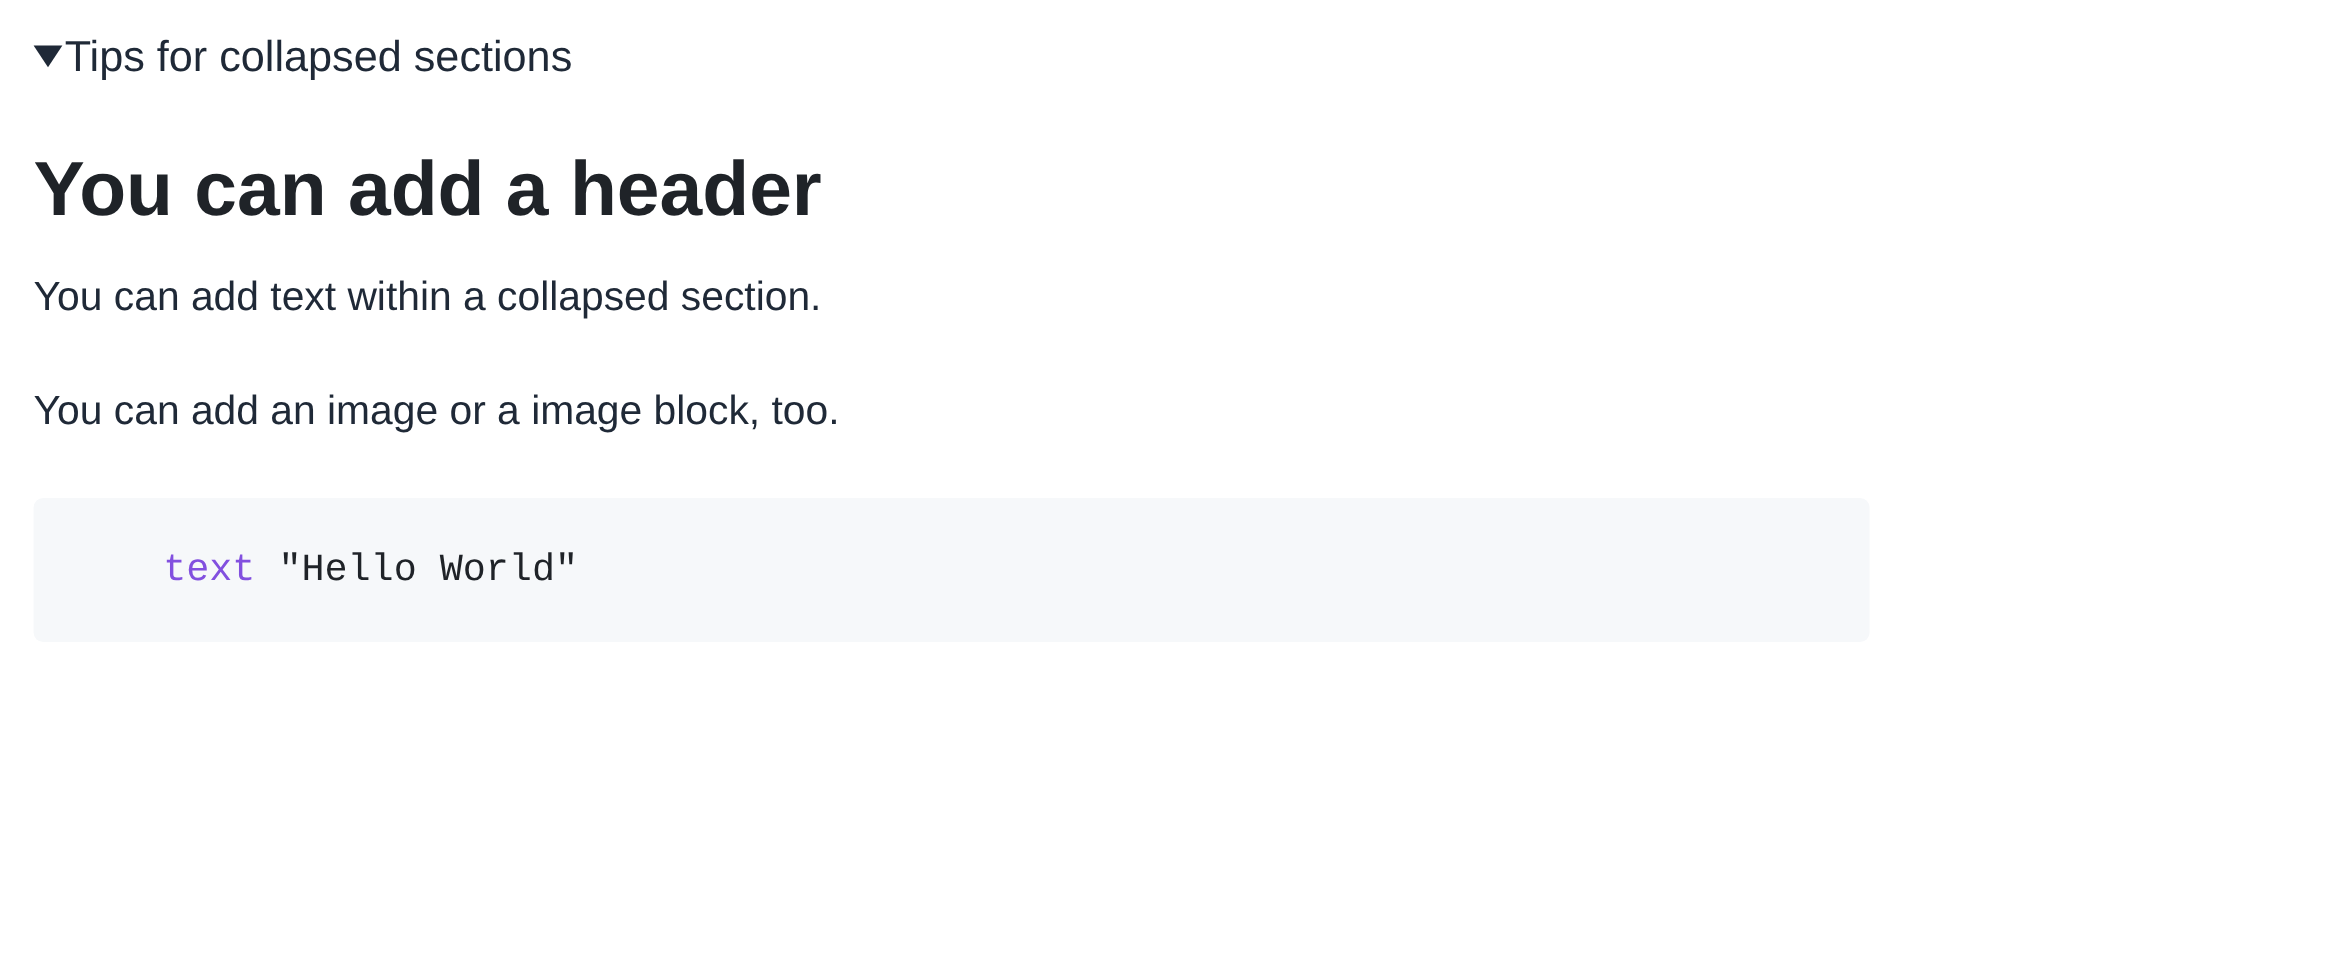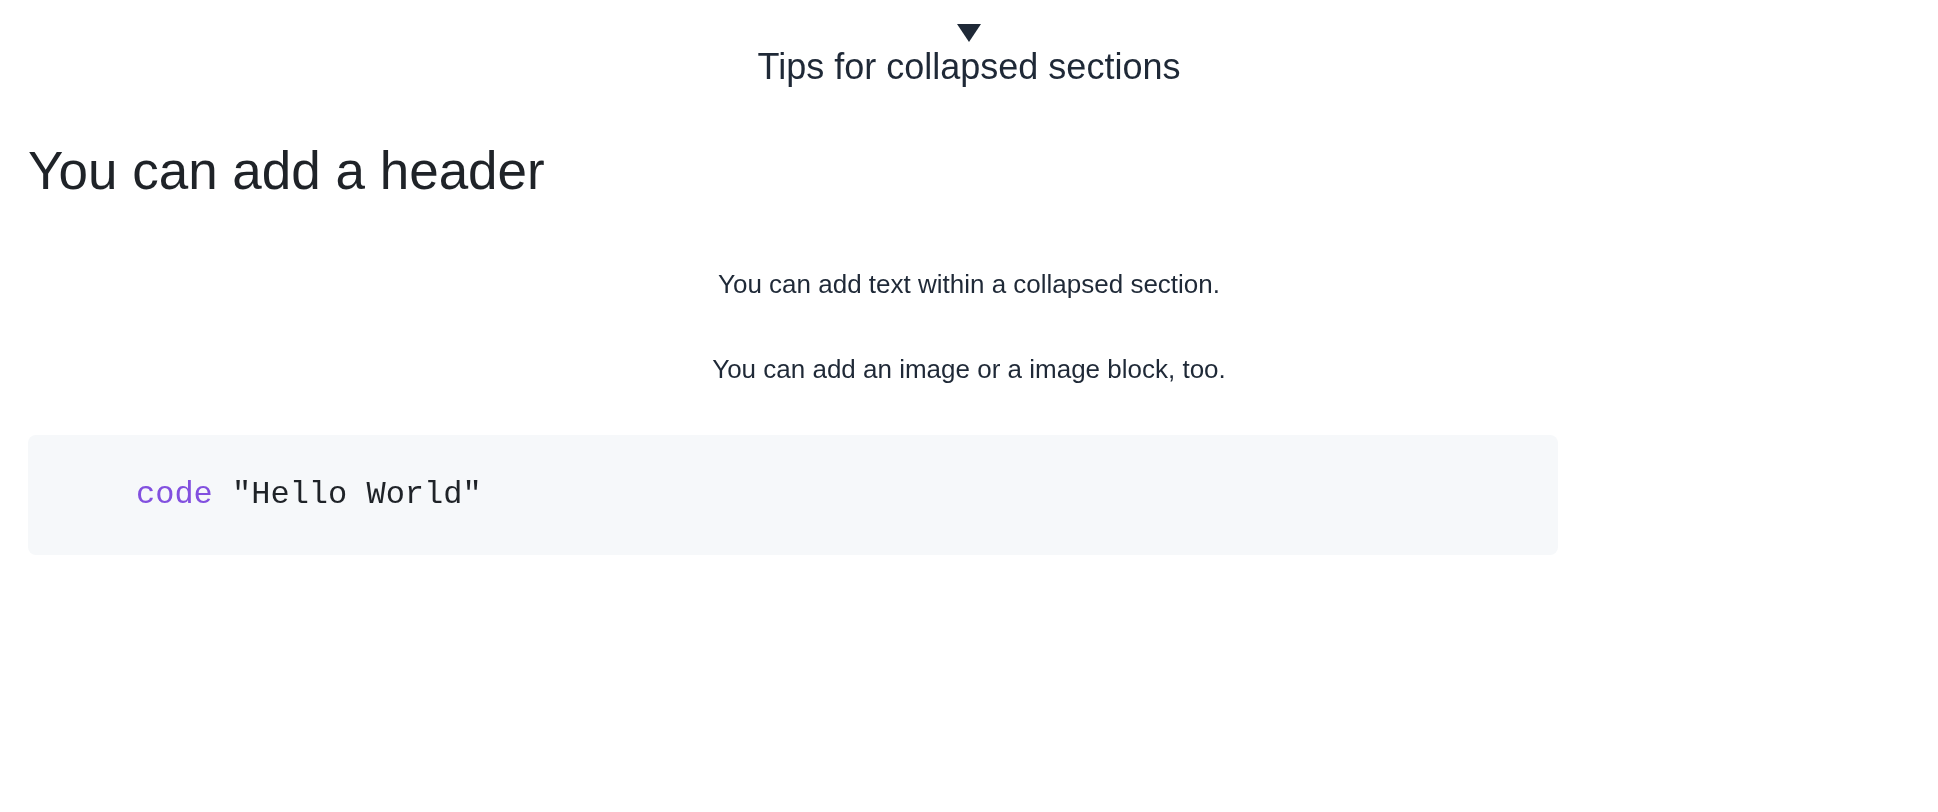--- a/index.html
+++ b/index.html
@@ -1,19 +1,18 @@
 <!DOCTYPE html>
 <html><head>
   <meta charset="utf-8">
   <style>
     * {
       margin: 0;
       padding: 0;
       box-sizing: border-box;
-      flex-direction: column;
     }
     body {
       font-family: -apple-system, BlinkMacSystemFont, "Segoe UI", Helvetica, Arial, sans-serif;
       background: #ffffff;
       color: #1f2937;
       padding: 24px 28px;
       width: 1938px;
     }
     .summary-row {
       display: flex;
@@ -31,33 +30,32 @@
       display: inline-block;
       flex-shrink: 0;
     }
     .summary-text {
       font-size: 36px;
       font-weight: 400;
       color: #1f2937;
       line-height: 1.3;
     }
     .section-header {
-      font-size: 53px;
-      font-weight: 400;
+      font-size: 64px;
+      font-weight: 700;
       color: #1f2328;
-      margin-bottom: 64px;
+      margin-bottom: 28px;
       line-height: 1.2;
     }
     .body-text {
-      font-size: 26px;
+      font-size: 34px;
       font-weight: 400;
       color: #1f2937;
       line-height: 1.4;
       margin-bottom: 48px;
-      text-align: center;
     }
     .code-block {
       background: #f6f8fa;
       border-radius: 8px;
       padding: 36px 36px 36px 108px;
       font-family: ui-monospace, SFMono-Regular, "SF Mono", Menlo, Consolas, "Liberation Mono", monospace;
       font-size: 32px;
       line-height: 1.5;
       color: #1f2328;
       margin-top: 8px;
@@ -78,14 +76,14 @@
   <span class="summary-text">Tips for collapsed sections</span>
 </div>
 
 <h2 class="section-header">You can add a header</h2>
 
 <p class="body-text">You can add text within a collapsed section.</p>
 
 <p class="body-text">You can add an image or a image block, too.</p>
 
 <div class="code-block">
-  <span class="code-keyword">code</span><span> </span><span class="code-string">"Hello World"</span>
+  <span class="code-keyword">text</span><span> </span><span class="code-string">"Hello World"</span>
 </div>
 
 </body></html>

